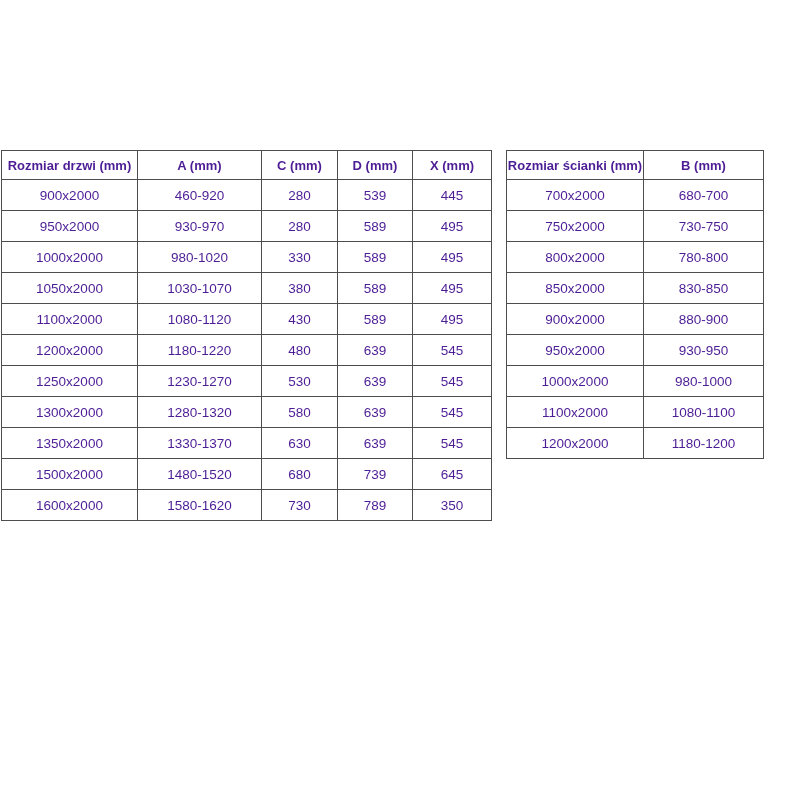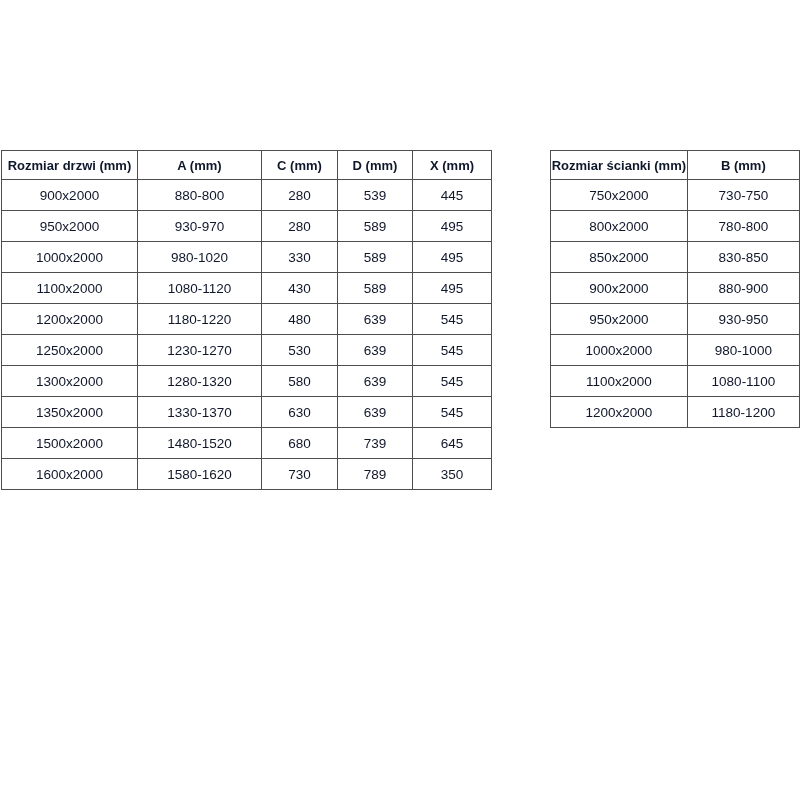--- a/index.html
+++ b/index.html
@@ -15,25 +15,25 @@
     width: 800px;
     height: 800px;
     background: #ffffff;
     overflow: hidden;
   }
   .tbl-wrap {
     position: absolute;
     top: 150px;
   }
   .tbl-wrap.door { left: 1px; }
-  .tbl-wrap.wall { left: 550px; border-radius: 8px; }
+  .tbl-wrap.wall { left: 506px; border-radius: 8px; }
   table.spec-table {
     border-collapse: collapse;
     table-layout: fixed;
-    color: #0f172a;
+    color: #4c1d95;
   }
   table.spec-table th,
   table.spec-table td {
     border: 1px solid #4d4d4d;
     text-align: center;
     vertical-align: middle;
     padding: 0;
     white-space: nowrap;
     background: #ffffff;
   }
@@ -76,36 +76,43 @@
             <th>Rozmiar drzwi (mm)</th>
             <th>A (mm)</th>
             <th>C (mm)</th>
             <th>D (mm)</th>
             <th>X (mm)</th>
           </tr>
       </thead>
       <tbody>
           <tr>
             <td>900x2000</td>
-            <td>880-800</td>
+            <td>460-920</td>
             <td>280</td>
             <td>539</td>
             <td>445</td>
           </tr>
           <tr>
             <td>950x2000</td>
             <td>930-970</td>
             <td>280</td>
             <td>589</td>
             <td>495</td>
           </tr>
           <tr>
             <td>1000x2000</td>
             <td>980-1020</td>
             <td>330</td>
+            <td>589</td>
+            <td>495</td>
+          </tr>
+          <tr>
+            <td>1050x2000</td>
+            <td>1030-1070</td>
+            <td>380</td>
             <td>589</td>
             <td>495</td>
           </tr>
           <tr>
             <td>1100x2000</td>
             <td>1080-1120</td>
             <td>430</td>
             <td>589</td>
             <td>495</td>
           </tr>
@@ -162,20 +169,24 @@
           <col>
       </colgroup>
       <thead>
         <tr>
             <th>Rozmiar ścianki (mm)</th>
             <th>B (mm)</th>
           </tr>
       </thead>
       <tbody>
           <tr>
+            <td>700x2000</td>
+            <td>680-700</td>
+          </tr>
+          <tr>
             <td>750x2000</td>
             <td>730-750</td>
           </tr>
           <tr>
             <td>800x2000</td>
             <td>780-800</td>
           </tr>
           <tr>
             <td>850x2000</td>
             <td>830-850</td>

